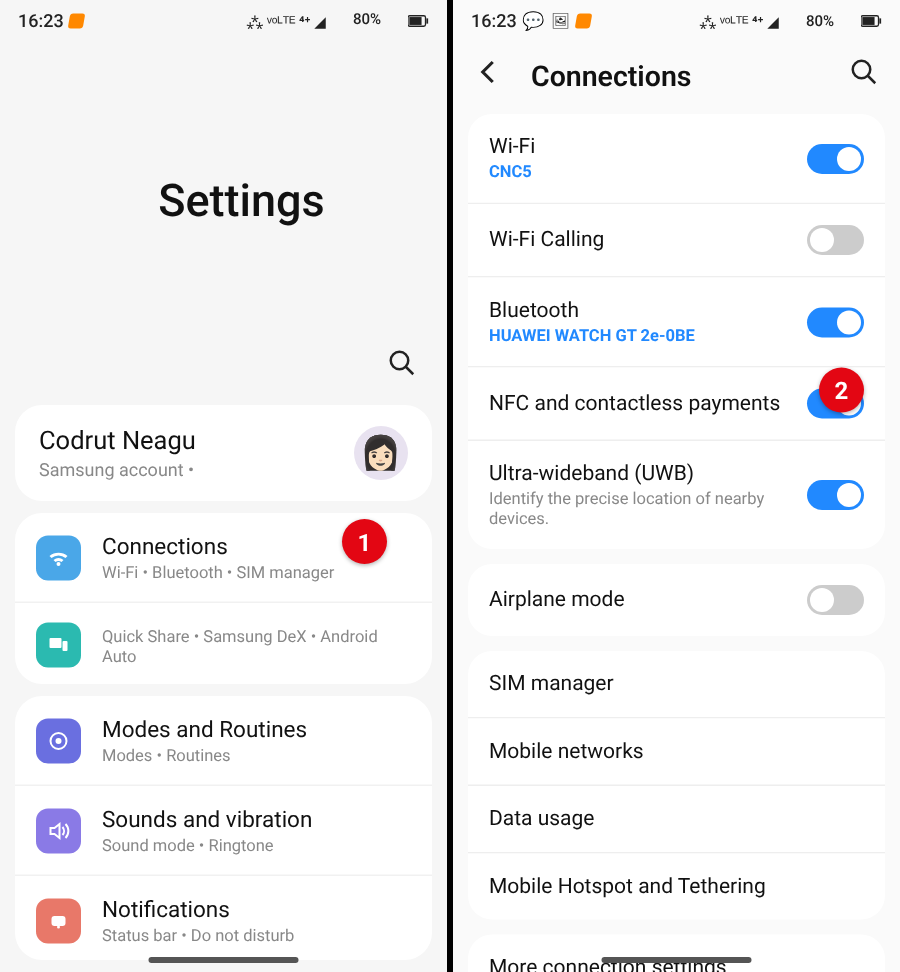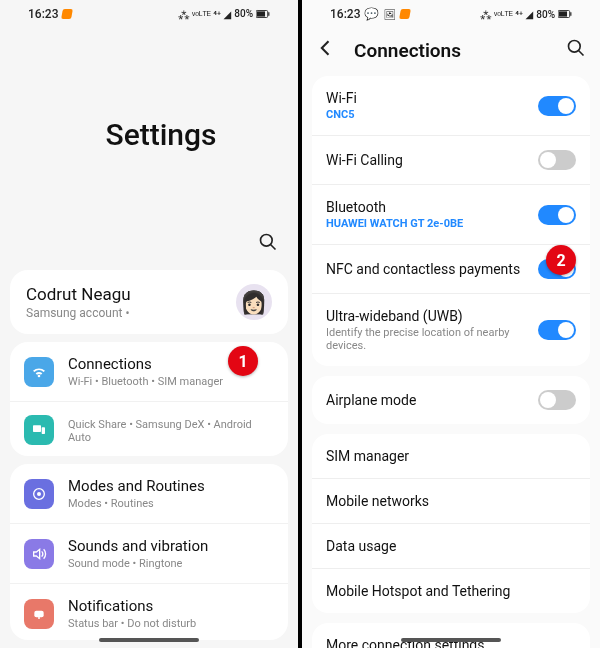--- a/index.html
+++ b/index.html
@@ -18,27 +18,27 @@
     position: relative;
     display: flex;
     flex-direction: column;
   }
   .screen.left { margin-right: 4px; }
   .status-bar {
     height: 28px;
     display: flex;
     align-items: center;
     justify-content: space-between;
-    padding: 0 28px;
+    padding: 0 12px;
     font-size: 12px;
     font-weight: 500;
     color: #222;
   }
   .status-left { display: flex; gap: 4px; align-items: center; }
-  .status-right { display: flex; gap: 3px; align-items: center; font-size: 10px; }
+  .status-right { display: flex; gap: 18px; align-items: center; font-size: 10px; }
   .orange-dot { width: 10px; height: 10px; background: #ff8800; border-radius: 2px; transform: skewX(-10deg); }
   
   
   .hero-title {
     font-size: 30px;
     font-weight: 500;
     color: #111;
     text-align: center;
     margin-top: 90px;
     padding-left: 24px;

